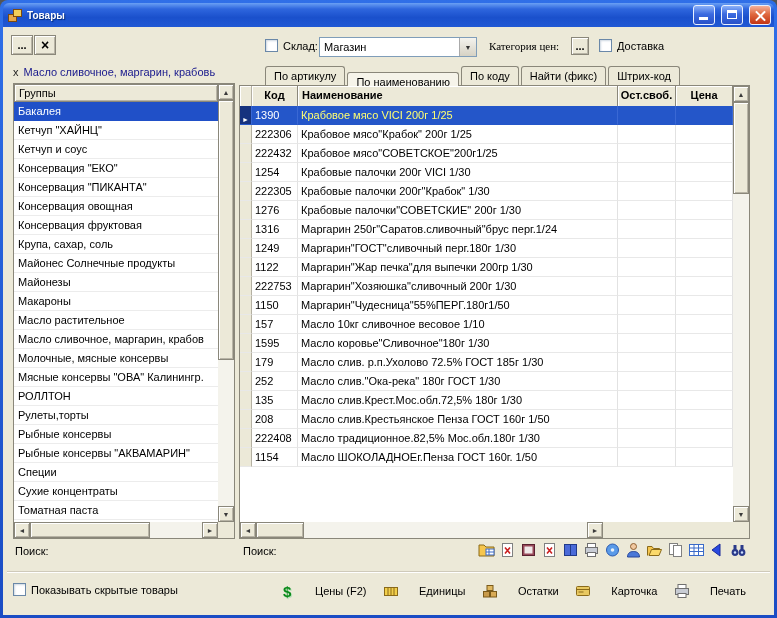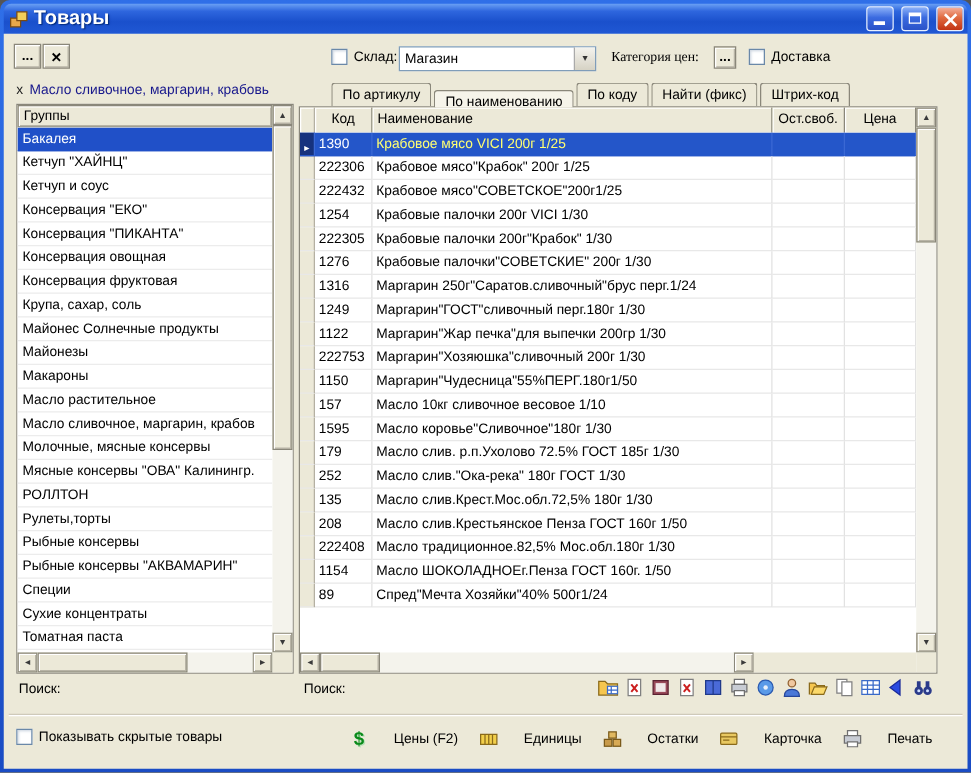--- a/index.html
+++ b/index.html
@@ -5,21 +5,21 @@
   * { box-sizing: border-box; margin: 0; padding: 0; }
   html,body { background:#555; }
   body { font-family:"Liberation Sans", sans-serif; font-size:11px; color:#000; }
 
   .window { width:777px; height:618px; background:linear-gradient(#2f6fe8,#1a4cc4);
             padding:3px; border-radius:8px 8px 0 0; position:relative; overflow:hidden; }
 
   
   .titlebar { height:24px; display:flex; align-items:center; gap:4px; padding:0 3px;
               background:linear-gradient(180deg,#6aa0f4 0%,#2e66de 25%,#1a50cc 60%,#2058d4 100%);
-              border-radius:6px 6px 0 0; color:#fff; font-weight:bold; font-size:16px;
+              border-radius:6px 6px 0 0; color:#fff; font-weight:bold; font-size:10px;
               text-shadow:1px 1px 1px #00297a; }
   .titlebar .title { flex:1; }
   .wbtn { width:22px; height:20px; border-radius:3px; border:1px solid #e8f0ff; margin-left:2px;
           background:linear-gradient(#8ab0f8,#3a6ae0 45%,#2a52c8); position:relative; cursor:default; }
   .wbtn.close { background:linear-gradient(#f4b09a,#e06a40 45%,#c23414); }
   .g-min { position:absolute; left:5px; bottom:4px; width:9px; height:3px; background:#fff; }
   .g-res { position:absolute; left:5px; top:4px; width:10px; height:9px; border:1px solid #fff; border-top:3px solid #fff; }
   .g-x::before,.g-x::after { content:""; position:absolute; left:4px; top:9px; width:13px; height:2px; background:#fff; }
   .g-x::before { transform:rotate(45deg); } .g-x::after { transform:rotate(-45deg); }
 
@@ -77,21 +77,21 @@
          margin-right:2px; cursor:default; white-space:nowrap; }
   .tab.selected { height:14px; background:#f6f4ea; position:relative; z-index:3; margin-bottom:-1px; }
 
   
   .tpanel { position:absolute; left:236px; top:58px; width:511px; height:454px;
             background:#fff; border:1px solid #8a877a; z-index:2;
             display:grid; grid-template-columns:1fr 16px; grid-template-rows:20px 1fr 16px; }
   .thead { grid-column:1; grid-row:1; display:flex; }
   .th { height:36px; line-height:18px; text-align:center; white-space:nowrap; overflow:hidden;
         background:#ece9d8; border-right:1px solid #8a877a; border-bottom:1px solid #a16207;
-        box-shadow:inset 1px 1px 0 #fff; }
+        box-shadow:inset 1px 1px 0 #fff;font-weight:bold; }
   .tbody { grid-column:1; grid-row:2; overflow:hidden; background:#fff; }
   .tr { display:flex; height:19px; cursor:default; }
   .td { line-height:18px; padding:0 3px; white-space:nowrap; overflow:hidden;
         border-right:1px solid #e2e2e2; border-bottom:1px solid #e8e8e8; }
   .c-marker { width:12px; padding:0; background:#ece9d8; border-right:1px solid #b4b0a2; }
   .c-code { width:46px; }
   .c-name { flex:1; }
   .c-ost { width:58px; }
   .c-price { width:57px; }
   .tr.selected { background:#2456c9; }
@@ -345,27 +345,20 @@
             <span class="td c-ost"></span>
             <span class="td c-price"></span>
           </div>
           <div class="tr">
             <span class="td c-marker"></span>
             <span class="td c-code">1154</span>
             <span class="td c-name">Масло ШОКОЛАДНОЕг.Пенза ГОСТ 160г. 1/50</span>
             <span class="td c-ost"></span>
             <span class="td c-price"></span>
           </div>
-          <div class="tr">
-            <span class="td c-marker"></span>
-            <span class="td c-code">89</span>
-            <span class="td c-name">Спред"Мечта Хозяйки"40% 500г1/24</span>
-            <span class="td c-ost"></span>
-            <span class="td c-price"></span>
-          </div>
       </div>
       <div class="vscroll">
         <span class="sb b3 up"></span>
         <span class="track">
             <span class="thumb vthumb" style="height:92px;"></span>
           </span>
         <span class="sb b3 dn"></span>
       </div>
       <div class="hscroll">
         <span class="sb b3 lf"></span>

